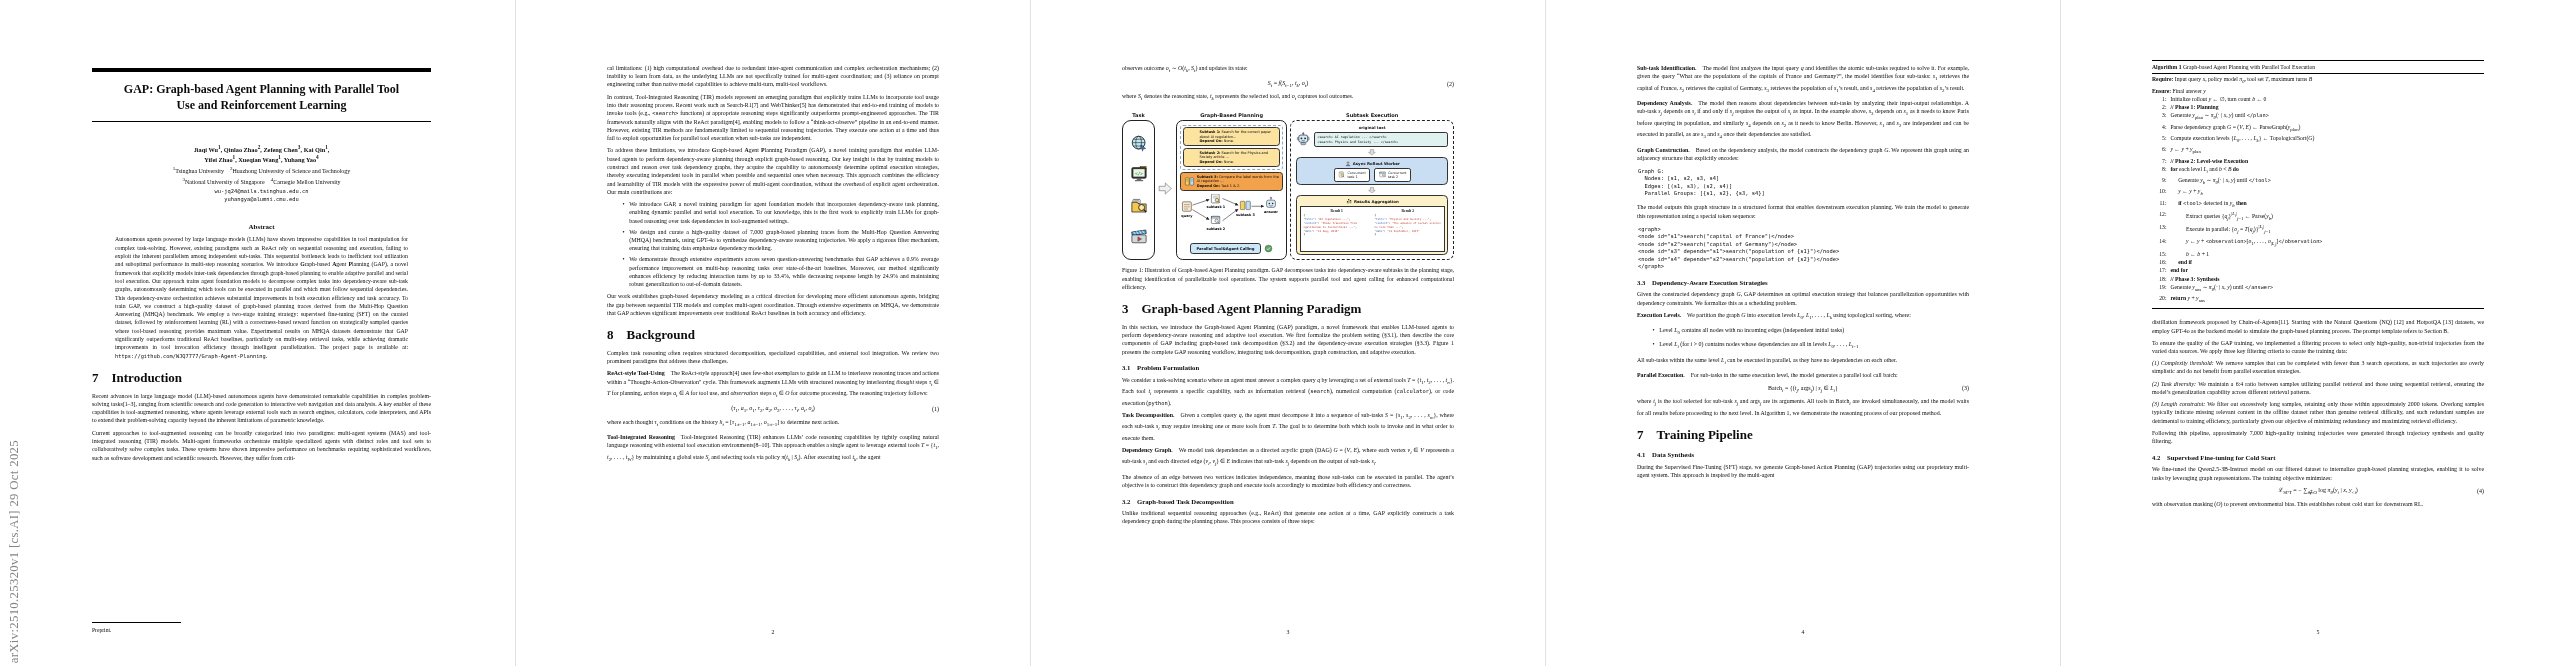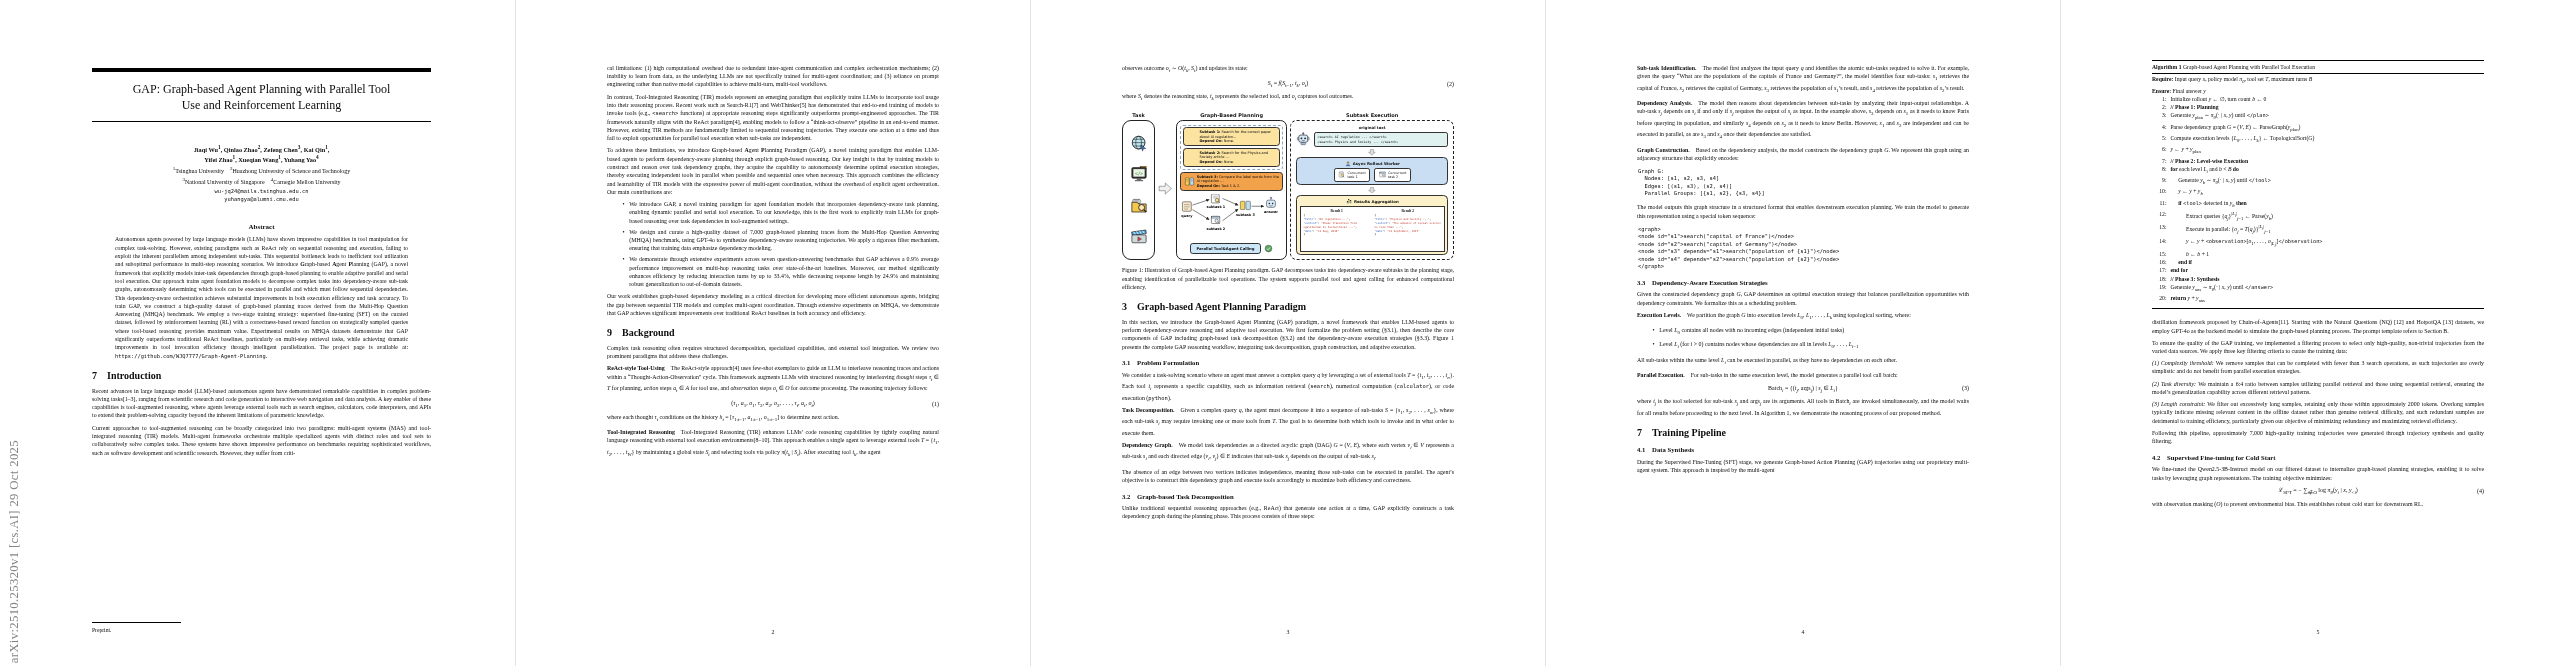--- a/index.html
+++ b/index.html
@@ -5,38 +5,38 @@
   html,body{margin:0;padding:0;background:#fff;}
   .paper{display:flex;width:2576px;height:667px;background:#fff;}
   .page{position:relative;flex:0 0 515px;height:667px;background:#fff;overflow:hidden;
         font-family:"Liberation Serif",serif;color:#0c0c0c;box-sizing:border-box;
         padding:60px 91px 0 91px;}
   .page+.page{border-left:0.6px solid #e2e2e2;}
   .page1{padding:68px 84px 0 92px;}
 
   
   .para{font-size:5.9px;line-height:8.3px;text-align:justify;margin:3.9px 0;}
-  .h2{font-size:10px;font-weight:bold;margin:10px 0 5.6px;}
+  .h2{font-size:13px;font-weight:bold;margin:10px 0 5.6px;}
   .h3{font-size:6.7px;font-weight:bold;margin:8.3px 0 4.4px;}
   .bullets{margin:3.3px 0;}
   .bullet{display:flex;font-size:5.9px;line-height:8.3px;text-align:justify;margin:2.8px 0 2.8px 15.6px;}
   .bullet::before{content:"•";flex:0 0 6.7px;}
   .btxt{flex:1;}
   .code{font-family:"DejaVu Sans Mono",monospace;font-size:5.4px;line-height:7.5px;margin:5.6px 0 5.6px 1.1px;}
   .cl{white-space:pre;}
   .eqrow{display:flex;align-items:center;margin:4.4px 0;font-size:6px;}
   .eqsp{width:19px;}
   .eq{flex:1;text-align:center;}
   .eqn{width:19px;text-align:right;}
   code{font-family:"DejaVu Sans Mono",monospace;font-size:0.92em;}
   .pageno{position:absolute;bottom:32px;left:0;right:0;text-align:center;font-size:5.8px;}
 
   
   .titlebar{height:3.9px;background:#000;}
-  .title{font-size:12px;font-weight:normal;text-align:center;line-height:1.38;margin:9px 3.3px 6.7px;white-space:pre-line;}
+  .title{font-size:12px;font-weight:bold;text-align:center;line-height:1.38;margin:9px 3.3px 6.7px;white-space:pre-line;}
   .titlerule{border-top:0.8px solid #000;margin-bottom:22px;}
   .authors{text-align:center;font-weight:bold;font-size:6.3px;line-height:1.5;}
   .affil{text-align:center;font-size:6px;line-height:1.5;}
   .email{text-align:center;font-family:"DejaVu Sans Mono",monospace;font-size:5.4px;line-height:1.55;}
   .absT{text-align:center;font-weight:bold;font-size:7px;margin:20px 0 4px;}
   .abs{margin:0 23px;font-size:5.8px;line-height:8.3px;text-align:justify;}
   .fnrule{position:absolute;left:92px;bottom:44px;width:89px;border-top:0.6px solid #000;}
   .footnote{position:absolute;left:92px;bottom:34px;font-size:5.6px;}
   .arxiv{position:absolute;left:6.7px;bottom:3.3px;writing-mode:vertical-rl;transform:rotate(180deg);
          font-family:"Liberation Serif",serif;font-size:12.8px;color:#858585;letter-spacing:0.3px;}
@@ -166,21 +166,21 @@
             </div>
           </div>
 
         </div>
         <div class="blk">
 
           <div class="para auto">Our work establishes graph-based dependency modeling as a critical direction for developing more efficient autonomous agents, bridging the gap between sequential TIR models and complex multi-agent coordination. Through extensive experiments on MHQA, we demonstrate that GAP achieves significant improvements over traditional ReAct baselines in both accuracy and efficiency.</div>
 
         </div>
         <div class="blk">
-          <div class="h2 auto">9 Background</div>
+          <div class="h2 auto">8 Background</div>
 
         </div>
         <div class="blk">
 
           <div class="para auto">Complex task reasoning often requires structured decomposition, specialized capabilities, and external tool integration. We review two prominent paradigms that address these challenges.</div>
 
         </div>
         <div class="blk">
 
           <div class="para auto"><b>ReAct-style Tool-Using</b> The ReAct-style approach[4] uses few-shot exemplars to guide an LLM to interleave reasoning traces and actions within a “Thought-Action-Observation" cycle. This framework augments LLMs with structured reasoning by interleaving <i>thought</i> steps <i>τ<sub>t</sub></i> ∈ <i>T</i> for planning, <i>action</i> steps <i>a<sub>t</sub></i> ∈ <i>A</i> for tool use, and <i>observation</i> steps <i>o<sub>t</sub></i> ∈ <i>O</i> for outcome processing. The reasoning trajectory follows:</div>

